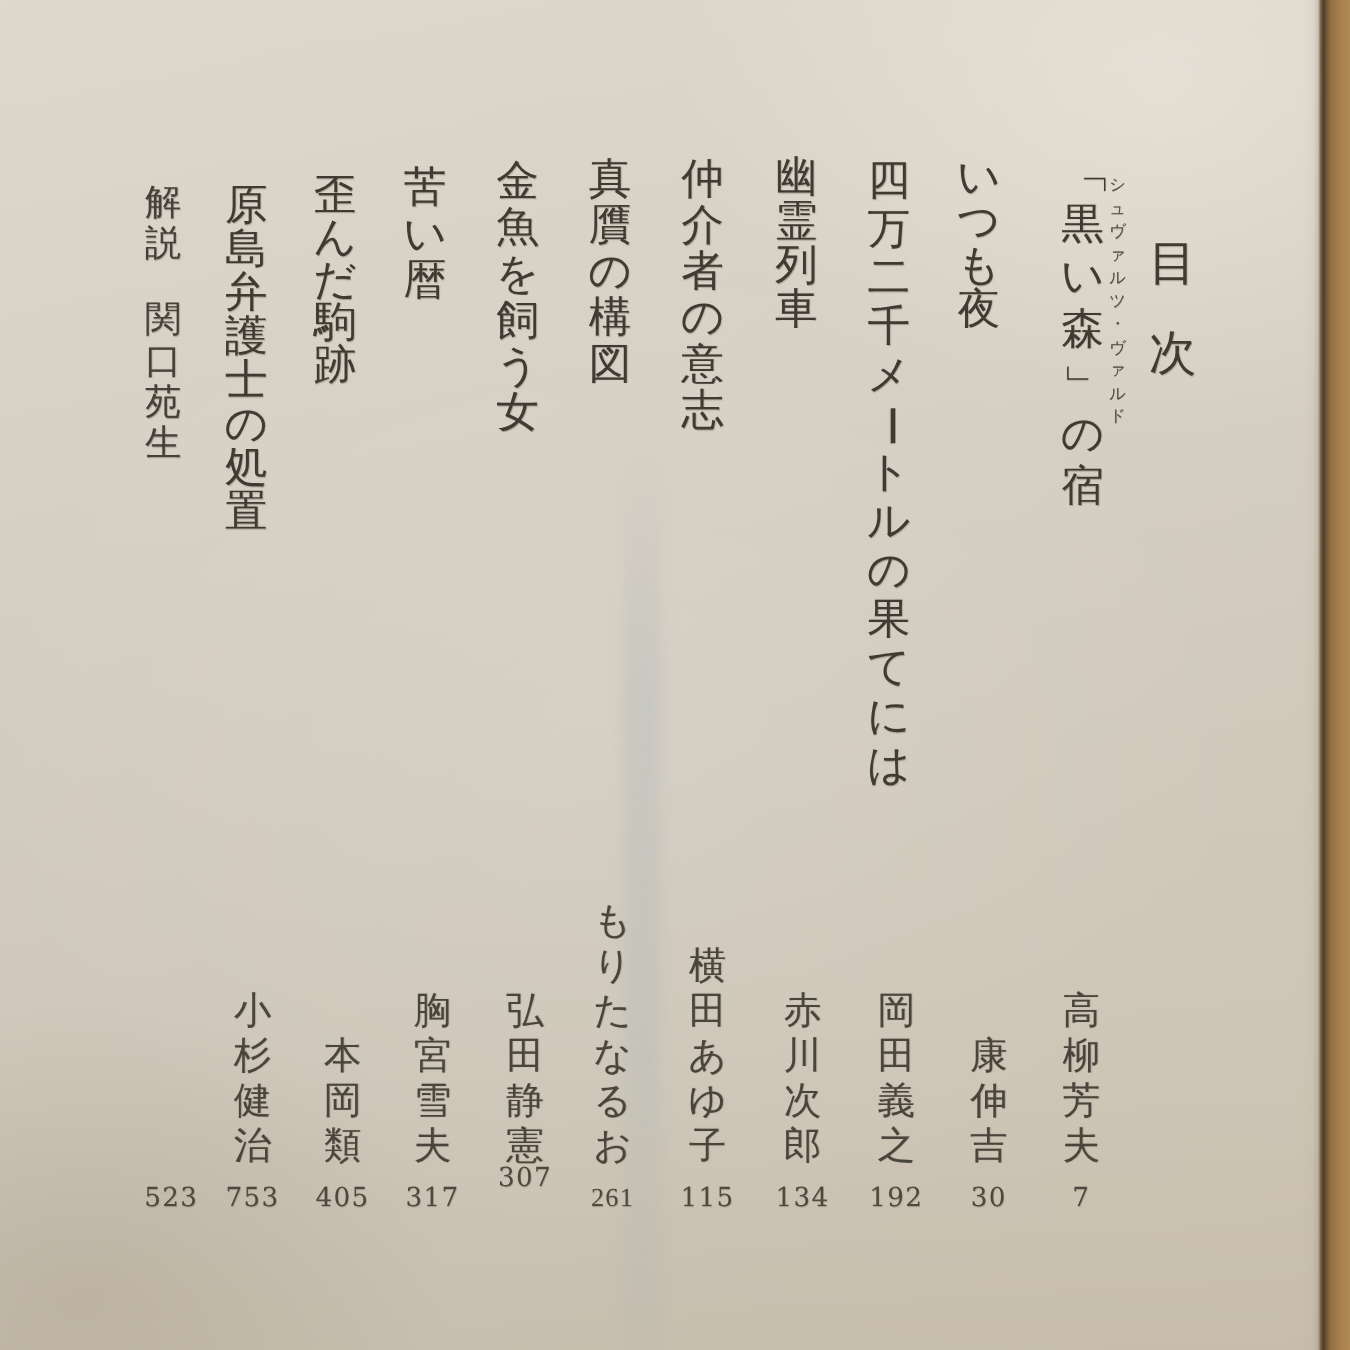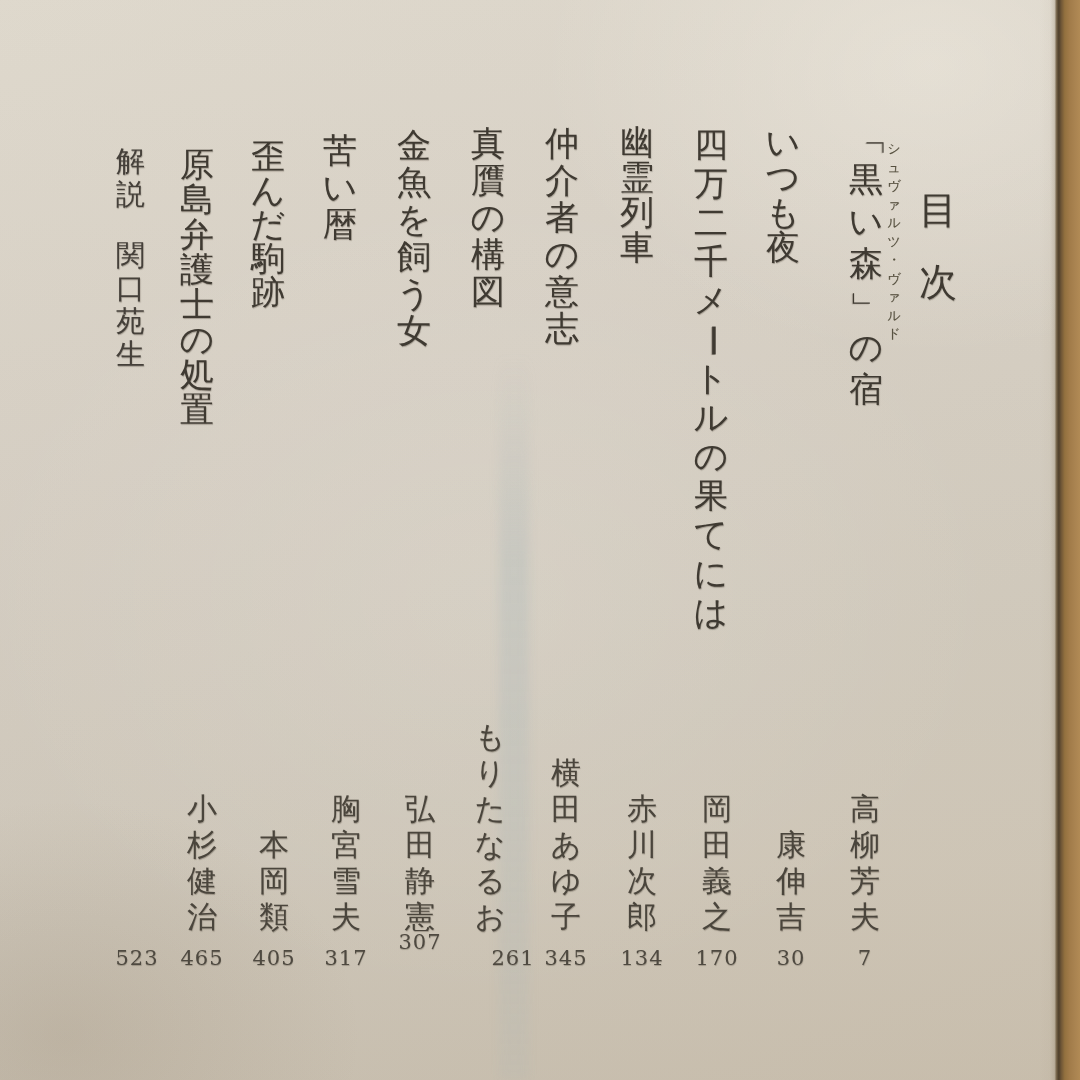--- a/index.html
+++ b/index.html
@@ -95,21 +95,21 @@
         <span class="vch" style="height: 39px; line-height: 36px;">て</span>
         <span class="vch" style="height: 39px; line-height: 36px;">に</span>
         <span class="vch" style="height: 39px; line-height: 36px;">は</span>
       </div>
       <div class="vcol author-col" style="left: 698px; bottom: 144px;">
         <span class="vch" style="height: 36px; line-height: 33px;">岡</span>
         <span class="vch" style="height: 36px; line-height: 33px;">田</span>
         <span class="vch" style="height: 36px; line-height: 33px;">義</span>
         <span class="vch" style="height: 36px; line-height: 33px;">之</span>
       </div>
-      <div class="pagenum" style="left: 672px; top: 946px;">170</div>
+      <div class="pagenum" style="left: 672px; top: 946px;">192</div>
       <div class="vcol title-col" style="left: 616px; top: 126px;">
         <span class="vch" style="height: 35px; line-height: 32px;">幽</span>
         <span class="vch" style="height: 35px; line-height: 32px;">霊</span>
         <span class="vch" style="height: 35px; line-height: 32px;">列</span>
         <span class="vch" style="height: 35px; line-height: 32px;">車</span>
       </div>
       <div class="vcol author-col" style="left: 623px; bottom: 144px;">
         <span class="vch" style="height: 36px; line-height: 33px;">赤</span>
         <span class="vch" style="height: 36px; line-height: 33px;">川</span>
         <span class="vch" style="height: 36px; line-height: 33px;">次</span>
@@ -124,37 +124,37 @@
         <span class="vch" style="height: 37px; line-height: 34px;">意</span>
         <span class="vch" style="height: 37px; line-height: 34px;">志</span>
       </div>
       <div class="vcol author-col" style="left: 547px; bottom: 144px;">
         <span class="vch" style="height: 36px; line-height: 33px;">横</span>
         <span class="vch" style="height: 36px; line-height: 33px;">田</span>
         <span class="vch" style="height: 36px; line-height: 33px;">あ</span>
         <span class="vch" style="height: 36px; line-height: 33px;">ゆ</span>
         <span class="vch" style="height: 36px; line-height: 33px;">子</span>
       </div>
-      <div class="pagenum" style="left: 521px; top: 946px;">345</div>
+      <div class="pagenum" style="left: 521px; top: 946px;">115</div>
       <div class="vcol title-col" style="left: 467px; top: 126px;">
         <span class="vch" style="height: 37px; line-height: 34px;">真</span>
         <span class="vch" style="height: 37px; line-height: 34px;">贋</span>
         <span class="vch" style="height: 37px; line-height: 34px;">の</span>
         <span class="vch" style="height: 37px; line-height: 34px;">構</span>
         <span class="vch" style="height: 37px; line-height: 34px;">図</span>
       </div>
       <div class="vcol author-col" style="left: 471px; bottom: 144px;">
         <span class="vch" style="height: 36px; line-height: 33px;">も</span>
         <span class="vch" style="height: 36px; line-height: 33px;">り</span>
         <span class="vch" style="height: 36px; line-height: 33px;">た</span>
         <span class="vch" style="height: 36px; line-height: 33px;">な</span>
         <span class="vch" style="height: 36px; line-height: 33px;">る</span>
         <span class="vch" style="height: 36px; line-height: 33px;">お</span>
       </div>
-      <div class="pagenum" style="left: 468px; top: 946px;">261</div>
+      <div class="pagenum" style="left: 445px; top: 946px; font-family: Liberation Serif, serif;">261</div>
       <div class="vcol title-col" style="left: 393px; top: 128px;">
         <span class="vch" style="height: 37px; line-height: 34px;">金</span>
         <span class="vch" style="height: 37px; line-height: 34px;">魚</span>
         <span class="vch" style="height: 37px; line-height: 34px;">を</span>
         <span class="vch" style="height: 37px; line-height: 34px;">飼</span>
         <span class="vch" style="height: 37px; line-height: 34px;">う</span>
         <span class="vch" style="height: 37px; line-height: 34px;">女</span>
       </div>
       <div class="vcol author-col" style="left: 401px; bottom: 144px;">
         <span class="vch" style="height: 36px; line-height: 33px;">弘</span>
@@ -197,21 +197,21 @@
         <span class="vch" style="height: 35px; line-height: 32px;">の</span>
         <span class="vch" style="height: 35px; line-height: 32px;">処</span>
         <span class="vch" style="height: 35px; line-height: 32px;">置</span>
       </div>
       <div class="vcol author-col" style="left: 183px; bottom: 144px;">
         <span class="vch" style="height: 36px; line-height: 33px;">小</span>
         <span class="vch" style="height: 36px; line-height: 33px;">杉</span>
         <span class="vch" style="height: 36px; line-height: 33px;">健</span>
         <span class="vch" style="height: 36px; line-height: 33px;">治</span>
       </div>
-      <div class="pagenum" style="left: 157px; top: 946px;">465</div>
+      <div class="pagenum" style="left: 157px; top: 946px;">753</div>
       <div class="vcol commentary-col" style="left: 116px; top: 146px;"><span class="vch" style="height: 33px; line-height: 30px;">解</span><span class="vch" style="height: 33px; line-height: 30px;">説</span><span class="vgap" style="height: 28px;"></span><span><span class="vch" style="height: 33px; line-height: 30px;">関</span><span class="vch" style="height: 33px; line-height: 30px;">口</span><span class="vch" style="height: 33px; line-height: 30px;">苑</span><span class="vch" style="height: 33px; line-height: 30px;">生</span></span></div>
       <div class="pagenum" style="left: 92px; top: 946px;">523</div>
     </div>
 
   <div class="vcol furigana-col" style="left:886px;top:140px;">
       <span class="vch">シ</span>
       <span class="vch">ュ</span>
       <span class="vch">ヴ</span>
       <span class="vch">ァ</span>
       <span class="vch">ル</span>

